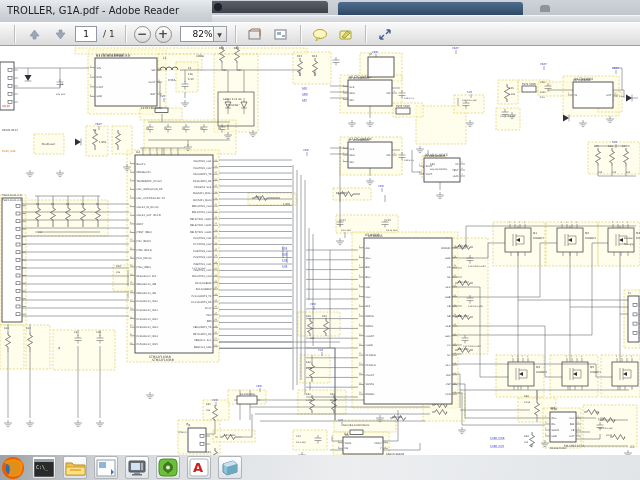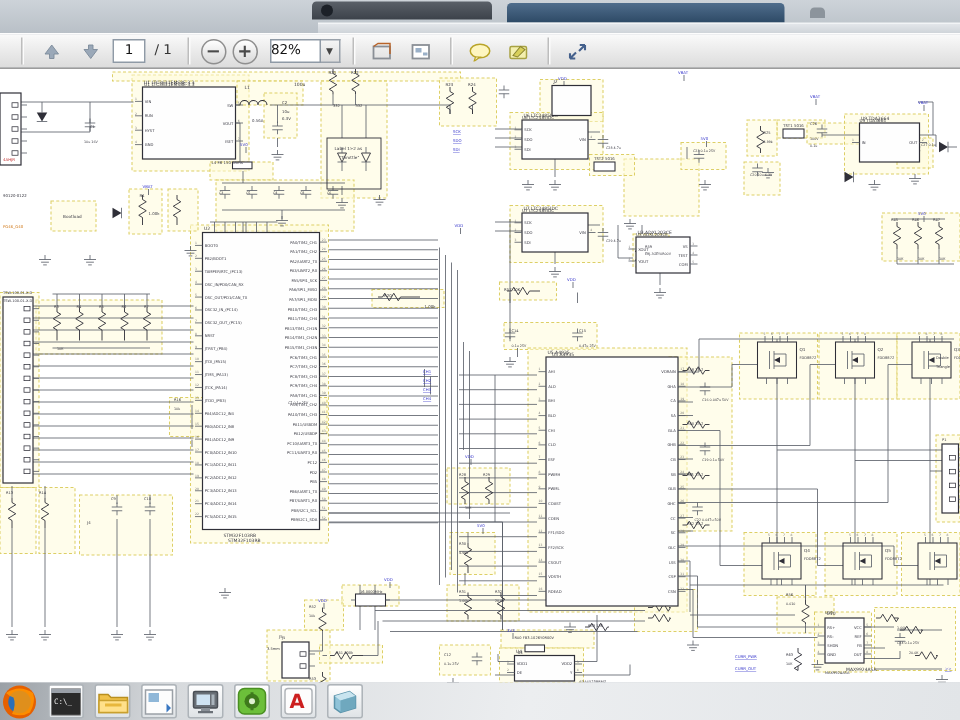--- a/index.html
+++ b/index.html
@@ -29,21 +29,21 @@
   .tb-btn { width:22px; height:19px; border-radius:2px; display:flex;
     align-items:center; justify-content:center; cursor:default; }
   .round-btn { width:17px; height:17px; border-radius:50%;
     background:linear-gradient(#ffffff,#d8d8d8); border:1px solid #8f8f8f;
     display:flex; align-items:center; justify-content:center;
     font-size:12px; font-weight:bold; color:#4a4a4a; line-height:1; }
   .pg-box { width:22px; height:16px; background:#fff; border:1px solid #8f9aa6;
     font-size:9px; text-align:center; line-height:15px; color:#111; }
   .pg-total { font-size:9px; color:#333; padding:0 2px; }
   .zoom-box { width:34px; height:16px; background:#fff; border:1px solid #8f9aa6;
-    font-size:9px; text-align:left; line-height:15px; color:#111; }
+    font-size:9px; text-align:right; line-height:15px; color:#111; }
   .zoom-drop { width:13px; height:16px; border:1px solid #9aa2ab; border-left:none;
     background:linear-gradient(#f5f5f5,#dcdcdc); font-size:6px; color:#444;
     display:flex; align-items:center; justify-content:center; }
 
   
   #doc { position:absolute; left:0; top:46px; width:640px; height:409px;
     background:#ffffff; }
   #schem { position:absolute; left:0; top:0; }
 
   
@@ -60,20 +60,21 @@
 
 <div id="screen">
 
   <div id="bg-strip">
     <div class="bg-tab" style="left:208px;top:1px;width:120px;height:12px;background:linear-gradient(#5a6068,#3c424a);"></div>
     <div class="bg-tab" style="left:214px;top:3px;width:8px;height:8px;border-radius:50%;background:#1c2128;"></div>
     <div class="bg-tab" style="left:338px;top:2px;width:185px;height:13px;background:linear-gradient(#4f6d8c,#2e4a66);"></div>
     <div class="bg-tab" style="left:540px;top:5px;width:10px;height:7px;background:#8c949c;"></div>
   </div>
 
+  <div id="titlebar">TROLLER, G1A.pdf - Adobe Reader</div>
   <div id="titlebar-right"></div>
 
   <div id="toolbar">
     <div class="tb-sep"></div>
     <div class="tb-btn">
       <svg width="13" height="13">
         <path d="M6.5 2 L11 8 L8 8 L8 11 L5 11 L5 8 L2 8 Z" fill="#9aa8b8" stroke="#7c8a9a" stroke-width="0.6"></path>
         </svg>
     </div>
     <div class="tb-btn">

